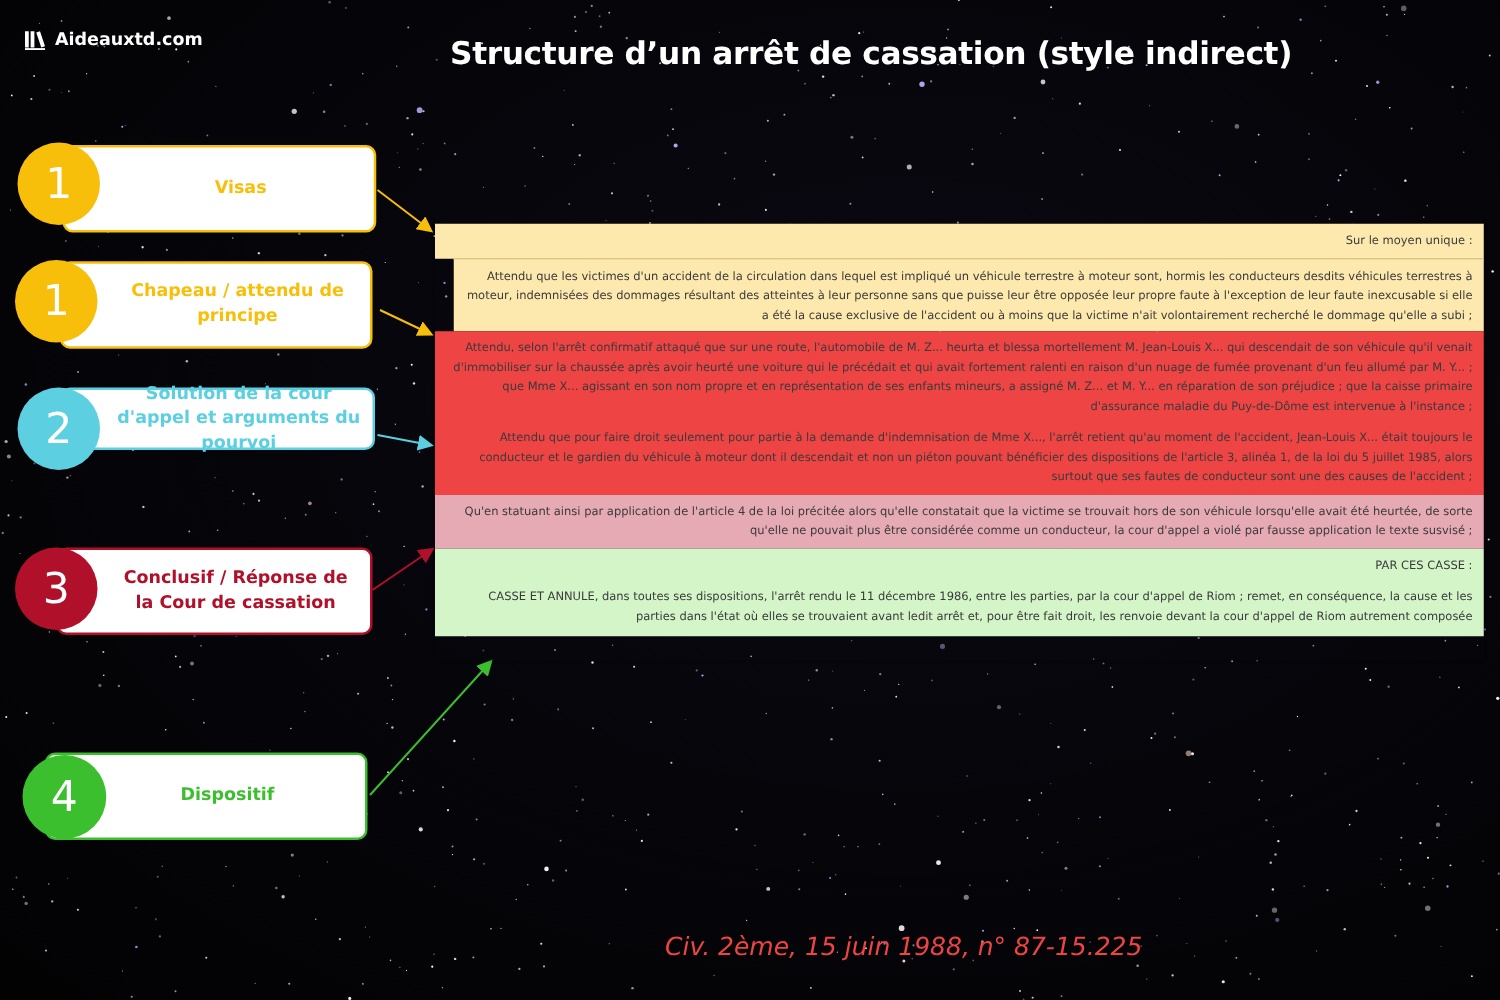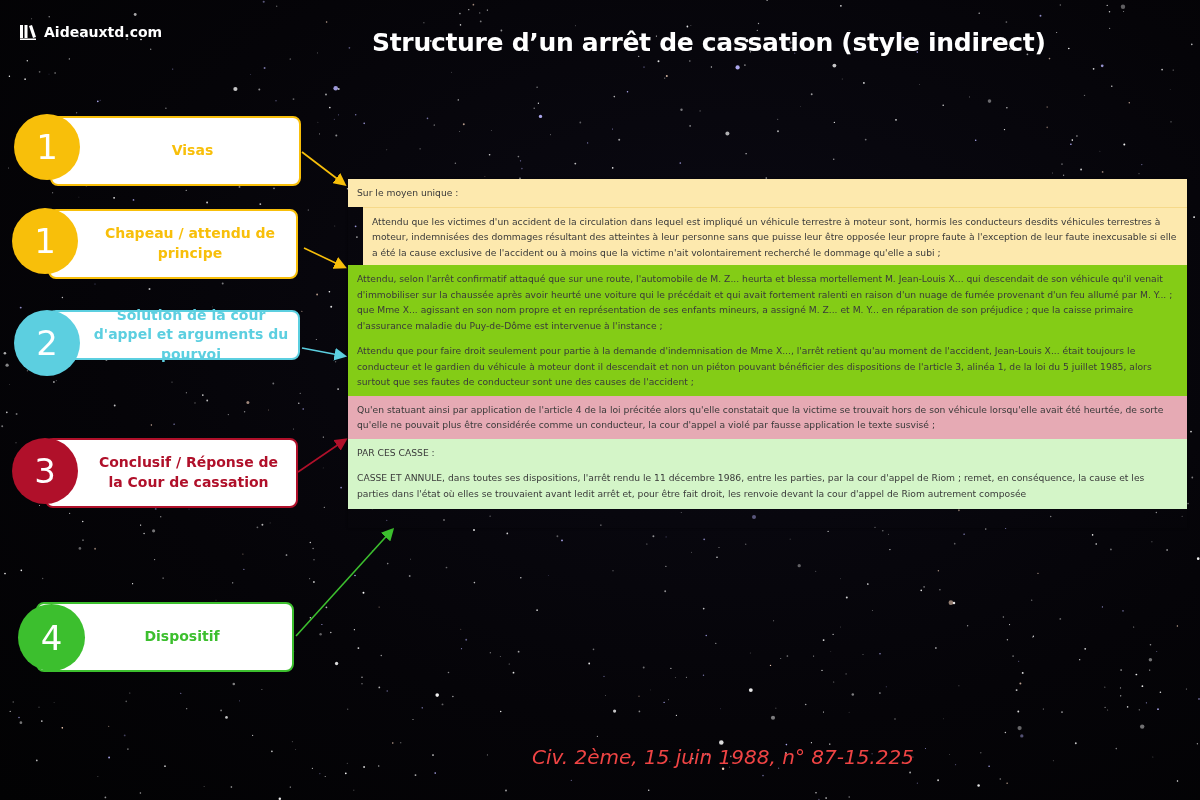--- a/index.html
+++ b/index.html
@@ -9,21 +9,21 @@
       font-family: "DejaVu Sans", sans-serif;
       background: radial-gradient(ellipse at 60% 40%, #0b0a14 0%, #050408 60%, #020203 100%);
     }
     .stars { position: absolute; inset: 0; z-index: 0; }
     .logo {
       position: absolute; left: 20px; top: 24px; display: flex; align-items: flex-end; gap: 4px;
       color: #fff; font-family: "DejaVu Sans", sans-serif; font-weight: bold; font-size: 14px; z-index: 2;
     }
     .logo-icon { width: 20px; height: 16px; }
     .title {
-      position: absolute; left: 372px; top: 28px; color: #fff; z-index: 2;
+      position: absolute; left: 360px; top: 28px; color: #fff; z-index: 2;
       font-family: "DejaVu Sans", sans-serif; font-weight: bold; font-size: 25px; letter-spacing: -0.3px;
     }
     .citation {
       position: absolute; left: 532px; top: 745px; color: #ef4444; z-index: 2;
       font-family: "DejaVu Sans", sans-serif; font-style: italic; font-size: 20px; font-weight: 300;
     }
     .label-card {
       position: absolute; background: #fff; border: 2px solid; border-radius: 8px; z-index: 3;
       display: flex; align-items: center; justify-content: center; text-align: center;
       font-family: "DejaVu Sans", sans-serif; font-weight: bold; font-size: 14px; line-height: 1.4;
@@ -31,27 +31,28 @@
     }
     .badge {
       position: absolute; border-radius: 50%; z-index: 4; color: #fff;
       display: flex; align-items: center; justify-content: center;
       font-family: "DejaVu Sans", sans-serif; font-size: 34px; font-weight: normal;
     }
     .doc {
       position: absolute; left: 348px; top: 179px; width: 839px; height: 349px; z-index: 2;
       font-family: "DejaVu Sans", sans-serif; font-size: 9.2px; line-height: 15.5px; color: #3a3a3a;
       box-shadow: 0 0 2px rgba(0,0,0,0.6);
+      text-align: right;
     }
     .seg { padding: 6px 9px 6px 9px; }
     .seg p { margin-bottom: 10px; }
     .seg p:last-child { margin-bottom: 0; }
     .seg.yellow { background: #fde9ae; }
     .seg.yellow.split { border-top: 1px solid #f6d98a; margin-left: 15px; }
-    .seg.blue { background: #84cc16; }
+    .seg.blue { background: #ef4444; }
     .seg.red { background: #e6aab4; }
     .seg.green { background: #d4f5c8; }
     svg.arrows { position: absolute; inset: 0; z-index: 2; pointer-events: none; }
   </style>
 </head>
 <body>
 
 <svg class="stars" width="1200" height="800" id="stars">
     <circle cx="115.9" cy="667.2" r="1.05" fill="#b9b4ff" opacity="0.38"></circle>
     <circle cx="918.9" cy="467.9" r="0.87" fill="#ffffff" opacity="0.48"></circle>

